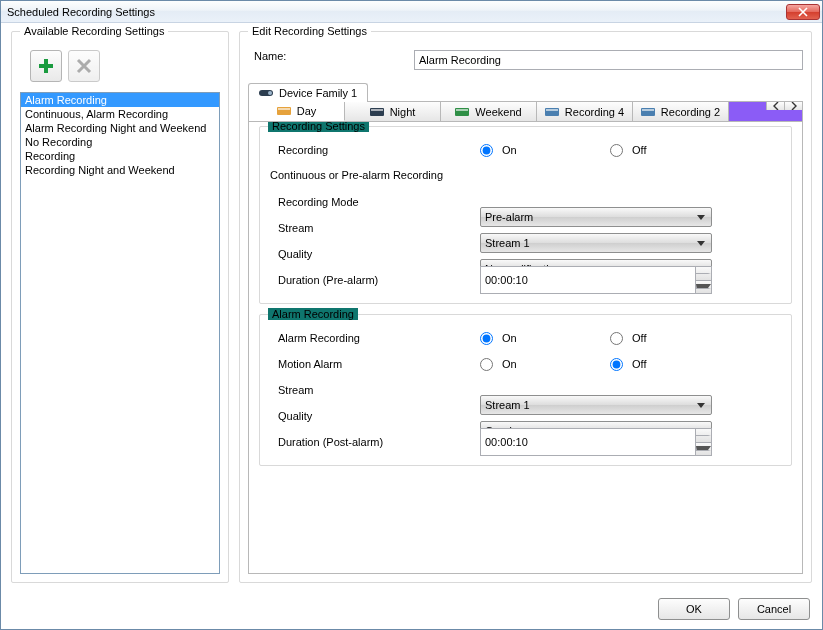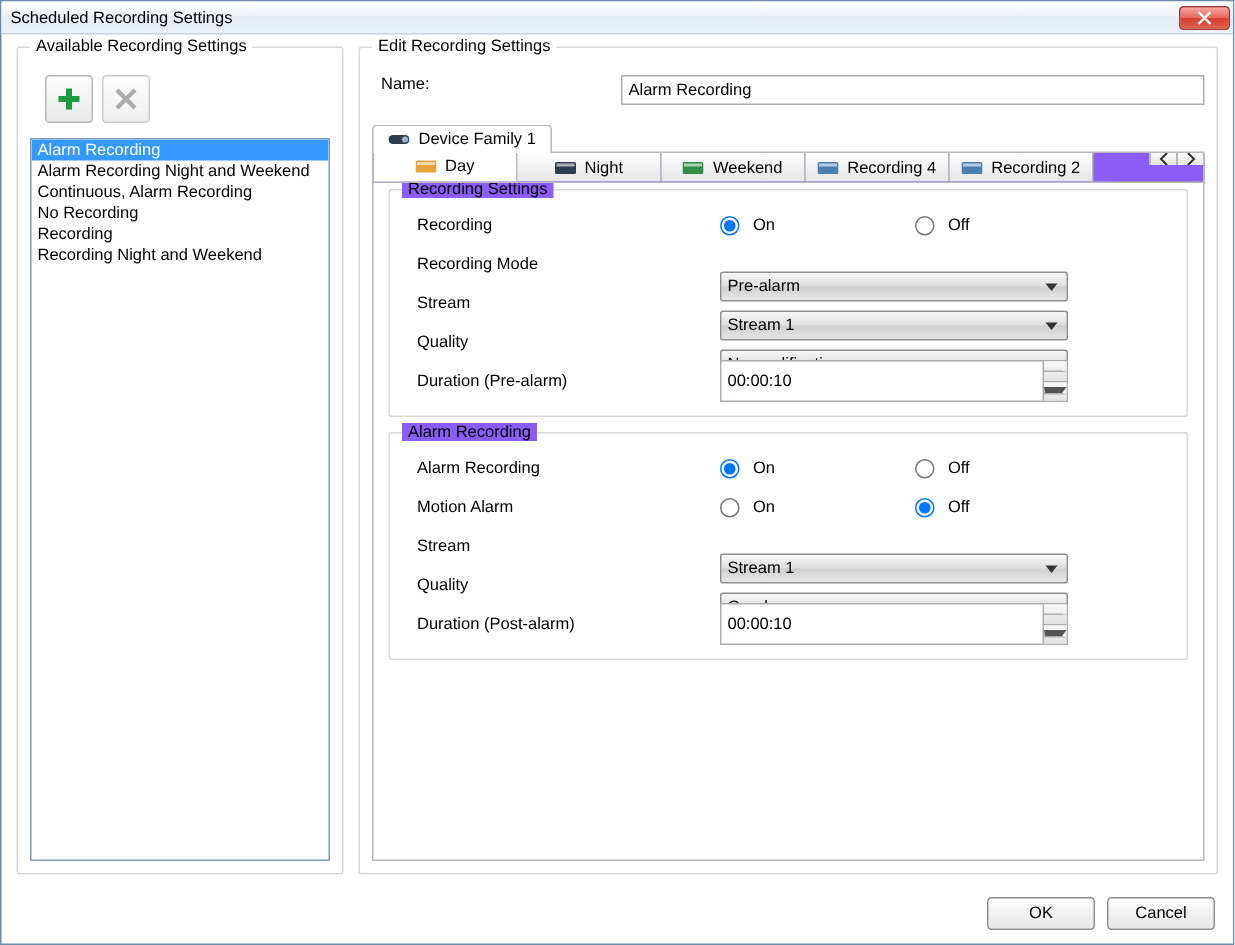--- a/index.html
+++ b/index.html
@@ -30,21 +30,21 @@
   .tab1 .ico { width:14px; height:10px; }
   .tabstrip2-wrap { display:flex; align-items:flex-start; background:#8b5cf6; border:1px solid #b8b8b8; border-top:none; }
   .tabstrip2 { flex:1; display:flex; overflow:hidden; }
   .tab2 { display:flex; align-items:center; justify-content:center; gap:6px; padding:3px 0; border-right:1px solid #b8b8b8; background:linear-gradient(to bottom,#fdfdfd,#e6e6e6); min-width:96px; cursor:pointer; }
   .tab2.active { background:#fff; border-bottom:1px solid #fff; }
   .tab2 .ico { width:14px; height:10px; }
   .scroll-btn { width:18px; display:flex; align-items:center; justify-content:center; border-left:1px solid #b8b8b8; background:linear-gradient(to bottom,#fdfdfd,#e6e6e6); cursor:pointer; }
   .scroll-btn:last-child { border-left:1px solid #b8b8b8; }
   .content { flex:1; border:1px solid #b8b8b8; border-top:none; padding:4px 10px 8px 10px; overflow:auto; }
   .section { border:1px solid #d9d9d9; border-radius:2px; position:relative; padding:10px 10px 10px 10px; margin-bottom:10px; }
-  .section-title { position:absolute; top:-7px; left:8px; background:#8b5cf6; padding:0 4px; font-size:11px; }
+  .section-title { position:absolute; top:-7px; left:8px; background:#0f766e; padding:0 4px; font-size:11px; }
   .subheading { margin:6px 0 8px 0; }
   .form-row { display:flex; align-items:center; height:26px; }
   .form-label { width:210px; padding-left:8px; }
   .radio-pair { display:flex; align-items:center; gap:6px; }
   .radio-col1 { width:130px; }
   .combo { width:232px; height:20px; border:1px solid #8e8f8f; border-radius:2px; background:linear-gradient(to bottom,#f9f9f9,#dedede 48%,#cfcfcf 52%,#e7e7e7); display:flex; align-items:center; padding:0 4px; cursor:pointer; position:relative;margin-top:30px; }
   .combo::after { content:""; position:absolute; right:6px; top:7px; width:0; height:0; border-left:4px solid transparent; border-right:4px solid transparent; border-top:5px solid #333; }
   .spinner { width:232px; height:28px; border:1px solid #abadb3; display:flex; align-items:center; padding:0 18px 0 4px; position:relative; background:#fff; }
   .spin-btns { position:absolute; right:0; top:0; bottom:0; width:16px; display:flex; flex-direction:column; }
   .spin-btns div { flex:1; border-left:1px solid #abadb3; background:linear-gradient(to bottom,#f9f9f9,#e2e2e2); display:flex; align-items:center; justify-content:center; cursor:pointer; }
@@ -81,22 +81,22 @@
             </svg>
           </div>
           <div class="tool-btn" data-disabled="true">
             <svg width="18" height="18" viewBox="0 0 18 18">
               <path d="M3 3 L15 15 M15 3 L3 15" stroke="#8a8a8a" stroke-width="3"></path>
             </svg>
           </div>
         </div>
         <div class="listbox" id="listbox">
             <div class="listitem selected">Alarm Recording</div>
+            <div class="listitem">Continuous, Alarm Recording</div>
             <div class="listitem">Alarm Recording Night and Weekend</div>
-            <div class="listitem">Continuous, Alarm Recording</div>
             <div class="listitem">No Recording</div>
             <div class="listitem">Recording</div>
             <div class="listitem">Recording Night and Weekend</div>
           </div>
       </div>
     </div>
 
     <div class="right-col">
       <div class="group">
         <span class="group-title">Edit Recording Settings</span>
@@ -176,20 +176,21 @@
               <div class="radio-pair radio-col1">
                 <input type="radio" name="rec" checked="" style="">
                 <span>On</span>
               </div>
               <div class="radio-pair">
                 <input type="radio" name="rec" style="">
                 <span>Off</span>
               </div>
             </div>
 
+            <div class="subheading">Continuous or Pre-alarm Recording</div>
 
             <div class="form-row">
               <div class="form-label">Recording Mode</div>
               <div class="combo">
                   <span>Pre-alarm</span>
                 </div>
             </div>
             <div class="form-row">
               <div class="form-label">Stream</div>
               <div class="combo">

